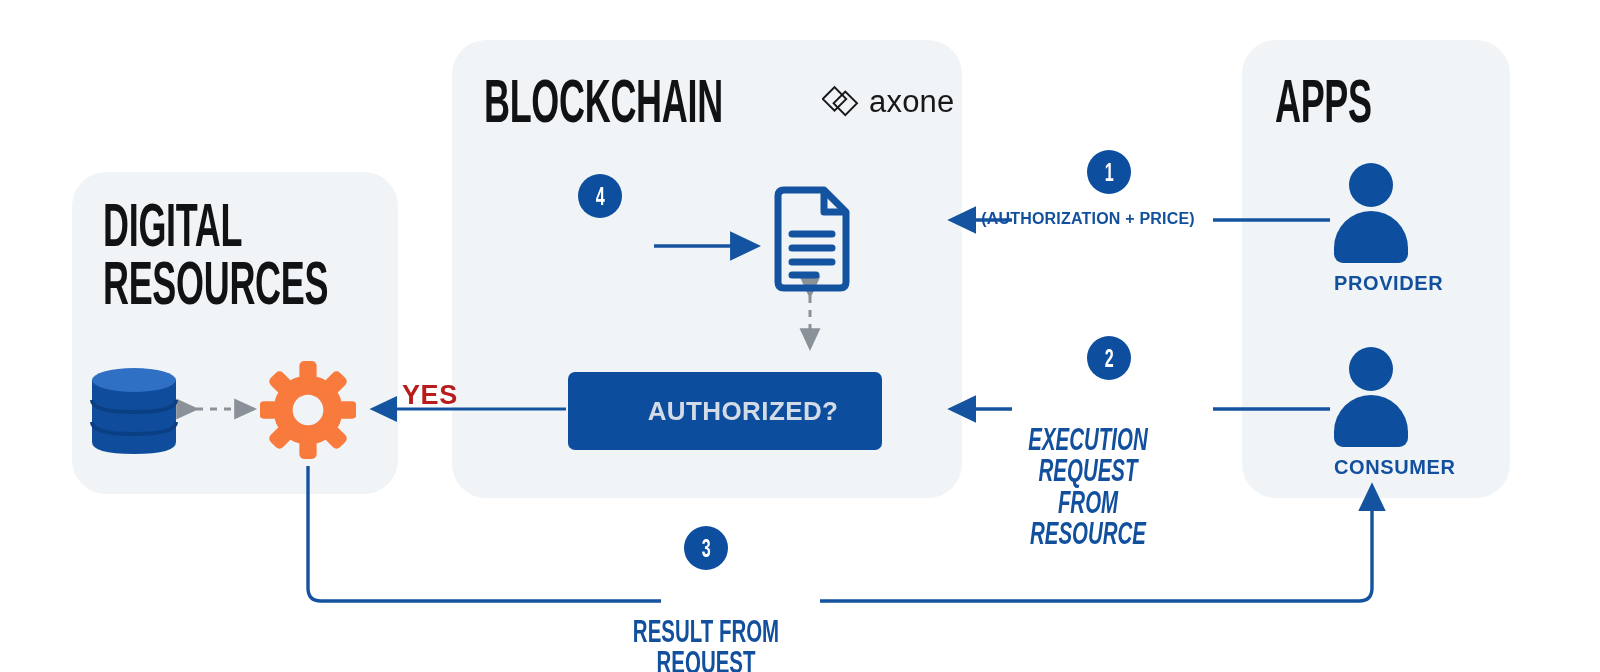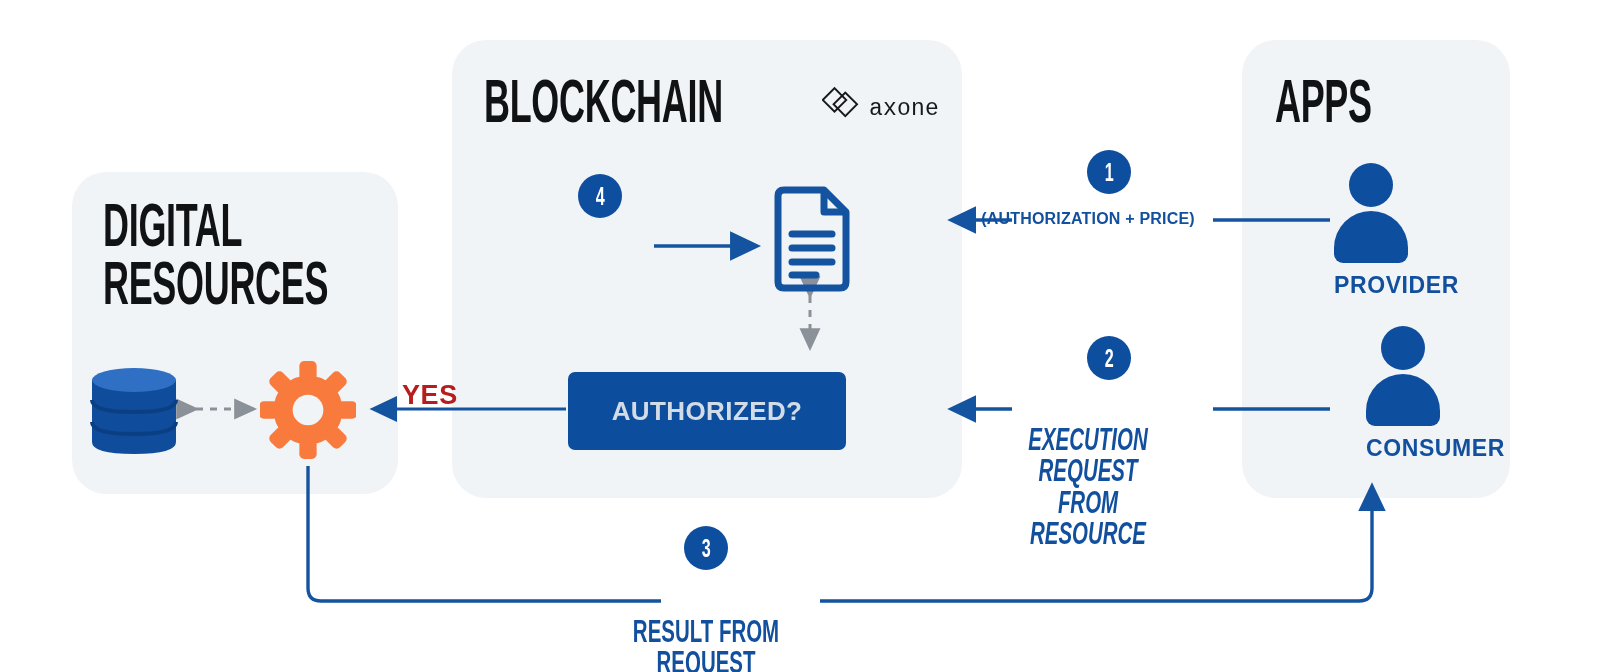--- a/index.html
+++ b/index.html
@@ -71,49 +71,50 @@
   .step-label .main{ font-size:31px; }
   .step-label .sub{
     font-size:16px;font-weight:bold;color:#12509e;
     font-family:"Liberation Sans", sans-serif;
     letter-spacing:0.2px;margin-top:4px;text-align:center;
   }
 
   
   #axone-logo{position:absolute;left:822px;top:84px;display:flex;align-items:center;gap:9px;}
   #axone-wordmark{
-    font-family:Liberation Mono, monospace;
-    font-size:23px;color:#17181a;letter-spacing:0.2px;margin-top:12px;
+    font-family:Liberation Sans, sans-serif;
+    font-size:31px;color:#17181a;letter-spacing:0.2px;
   }
 
   
   #authorized-box{
     position:absolute;left:568px;top:372px;width:278px;height:78px;
     background:#0d4d9e;border-radius:7px;
     display:flex;align-items:center;justify-content:center;
     color:#d3dce6;font-size:26px;font-weight:bold;letter-spacing:0.4px;
     font-family:"Liberation Sans", sans-serif;
+    padding-left:36px;
   }
 
   
   .person{position:absolute;width:74px;}
   .person .head{
     width:44px;height:44px;border-radius:50%;background:#0d4e9e;margin:0 auto;
   }
   .person .body{
     width:74px;height:52px;background:#0d4e9e;margin:4px auto 0;
     border-radius:37px 37px 9px 9px;
   }
   .person .caption{
     margin-top:9px;text-align:center;color:#12509e;
-    font-size:23px;font-weight:bold;letter-spacing:0.6px;
+    font-size:20px;font-weight:bold;letter-spacing:0.6px;
     font-family:"Liberation Sans", sans-serif;
   }
   #person-provider{left:1334px;top:163px;}
-  #person-consumer{left:1334px;top:326px;margin-left:32px;}
+  #person-consumer{left:1334px;top:347px;}
 
   
   #yes-label{
     position:absolute;left:402px;top:380px;
     color:#b91c1c;font-size:27px;font-weight:bold;letter-spacing:0.6px;
     font-family:"Liberation Sans", sans-serif;
   }
 
   svg.lay{position:absolute;left:0;top:0;width:1600px;height:672px;pointer-events:none;}
 </style>

